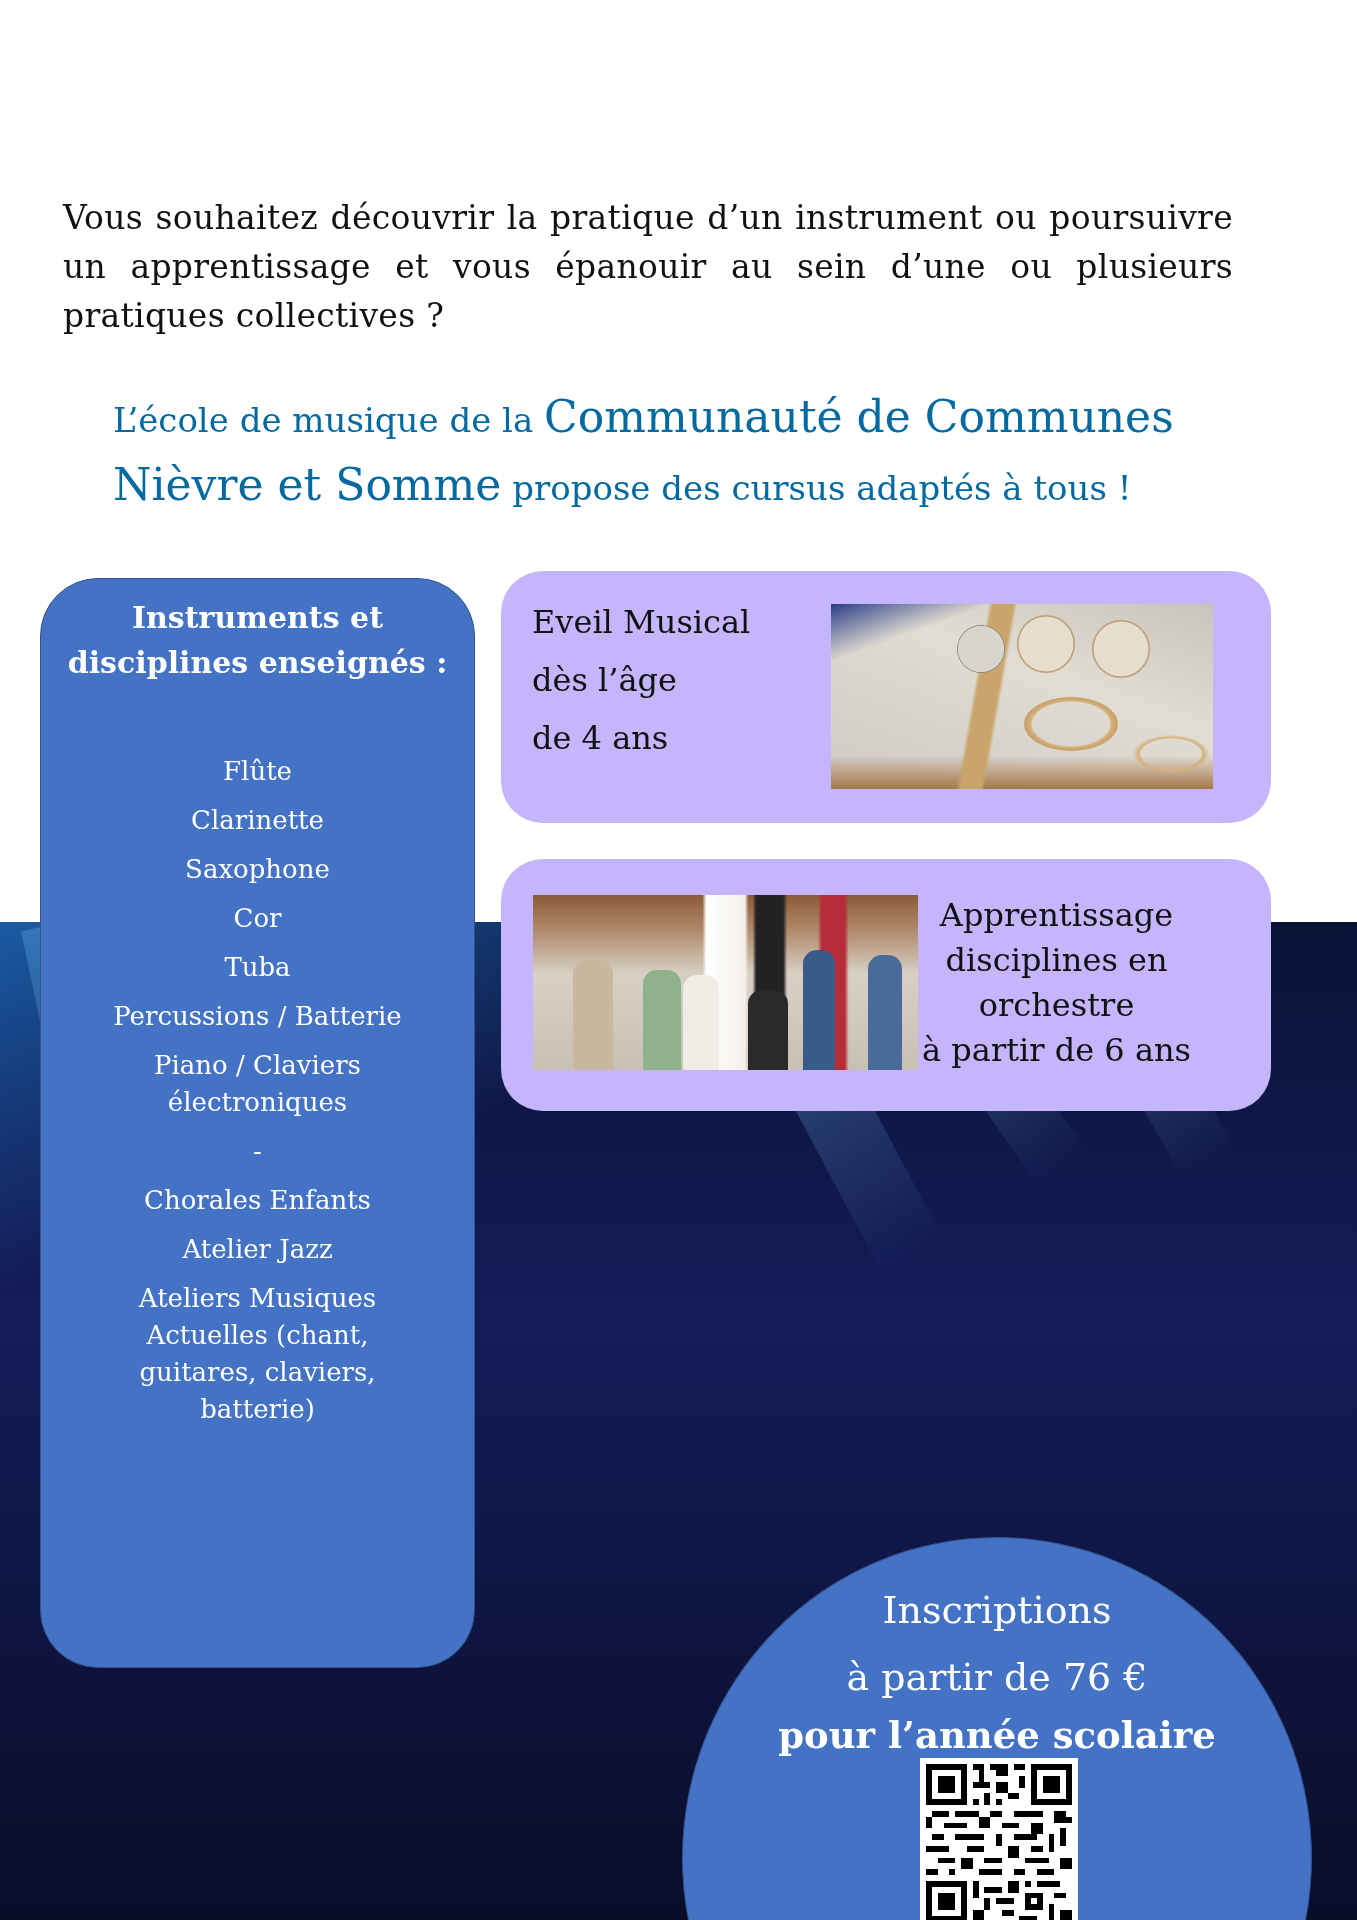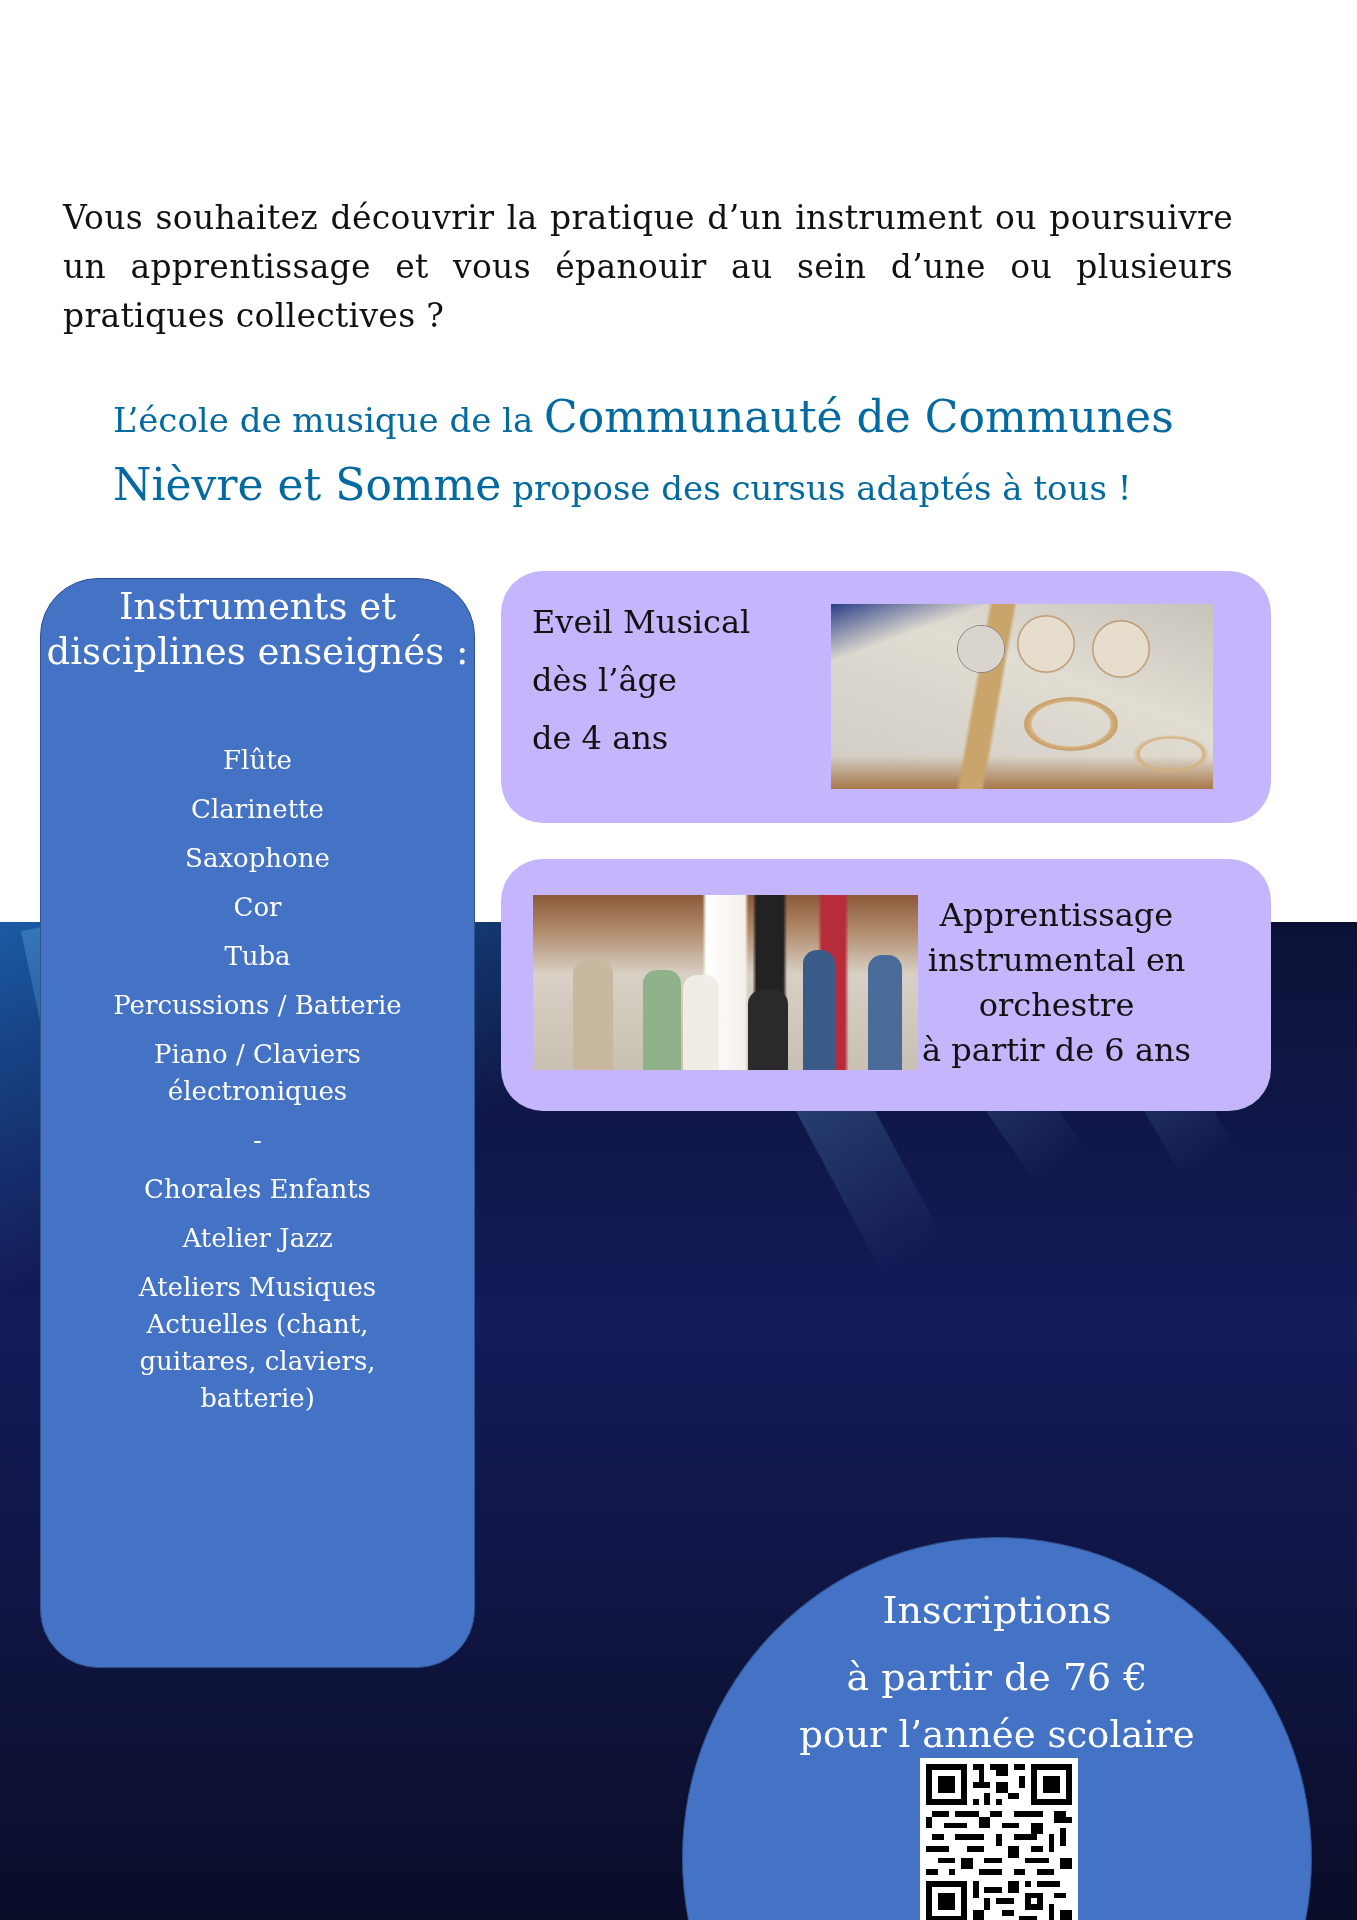--- a/index.html
+++ b/index.html
@@ -32,21 +32,21 @@
   }
   .tagline .small { font-size: 34px; }
   .tagline .big { font-size: 44px; }
 
   .blue-panel {
     position: absolute; left: 40px; top: 578px; width: 435px; height: 1090px;
     background: #4472c4; border: 1.5px solid #2f528f; border-radius: 58px;
     color: #fff; text-align: center; box-sizing: border-box;
   }
   .blue-panel h2 {
-    margin: 5px 0 0 0; font-size: 37px; line-height: 45px; font-weight: normal;
+    margin: 16px 0 0 0; font-size: 30px; line-height: 45px; font-weight: bold;
   }
   .blue-panel ul { list-style: none; margin: 68px 0 0 0; padding: 0 18px; text-align: center; }
   .blue-panel li { font-size: 26px; line-height: 37px; margin-bottom: 12px; }
 
   .orange-card {
     position: absolute; background: #c4b5fd; border-radius: 42px;
   }
   .card1 { left: 501px; top: 571px; width: 770px; height: 252px; }
   .card2 { left: 501px; top: 859px; width: 770px; height: 252px; }
   .card1 .text {
@@ -80,21 +80,21 @@
   }
   .photo2 .fig { position: absolute; bottom: 0; border-radius: 14px 14px 0 0; }
 
   .reg-circle {
     position: absolute; left: 682px; top: 1537px; width: 628px; height: 640px;
     border-radius: 50%; background: #4472c4; border: 1.5px solid #2f528f;
     color: #fff; text-align: center;
   }
   .reg-title { position: absolute; left: 0; right: 0; top: 50px; font-size: 38px; }
   .reg-price { position: absolute; left: 0; right: 0; top: 117px; font-size: 38px; }
-  .reg-year { position: absolute; left: 0; right: 0; top: 175px; font-size: 37px; }
+  .reg-year { position: absolute; left: 0; right: 0; top: 175px; font-size: 37px; font-weight: bold; }
   .qr {
     position: absolute; left: 237px; top: 220px; width: 158px; height: 170px;
     background: #fff;
   }
   .qr svg { position: absolute; left: 6px; top: 6px; }
 </style>
 </head>
 <body>
 
 <div class="stage-bg">
@@ -140,21 +140,21 @@
   <div class="photo photo2">
     <div class="fig" style="left:40px;width:40px;height:110px;background:#c8b8a0;"></div>
     <div class="fig" style="left:110px;width:38px;height:100px;background:#8fb28a;"></div>
     <div class="fig" style="left:150px;width:36px;height:95px;background:#f0ece6;"></div>
     <div class="fig" style="left:215px;width:40px;height:80px;background:#2a2a2a;"></div>
     <div class="fig" style="left:270px;width:32px;height:120px;background:#3a5a8a;"></div>
     <div class="fig" style="left:335px;width:34px;height:115px;background:#4a6a9a;"></div>
   </div>
   <div class="text">
     <div>Apprentissage</div>
-    <div>instrumental en</div>
+    <div>disciplines en</div>
     <div>orchestre</div>
     <div>à partir de 6 ans</div>
   </div>
 </div>
 
 <div class="reg-circle">
   <div class="reg-title">Inscriptions</div>
   <div class="reg-price">à partir de 76 €</div>
   <div class="reg-year">pour l’année scolaire</div>
   <div class="qr">

